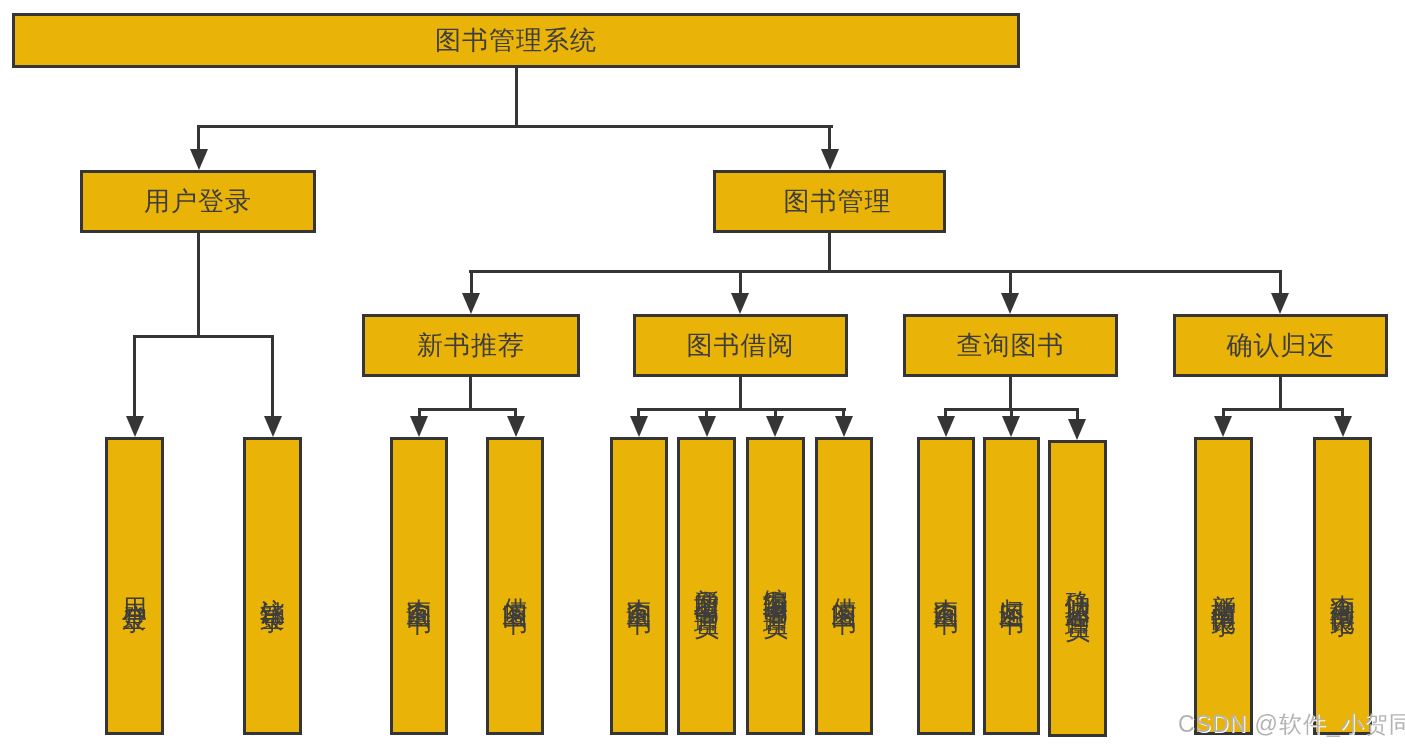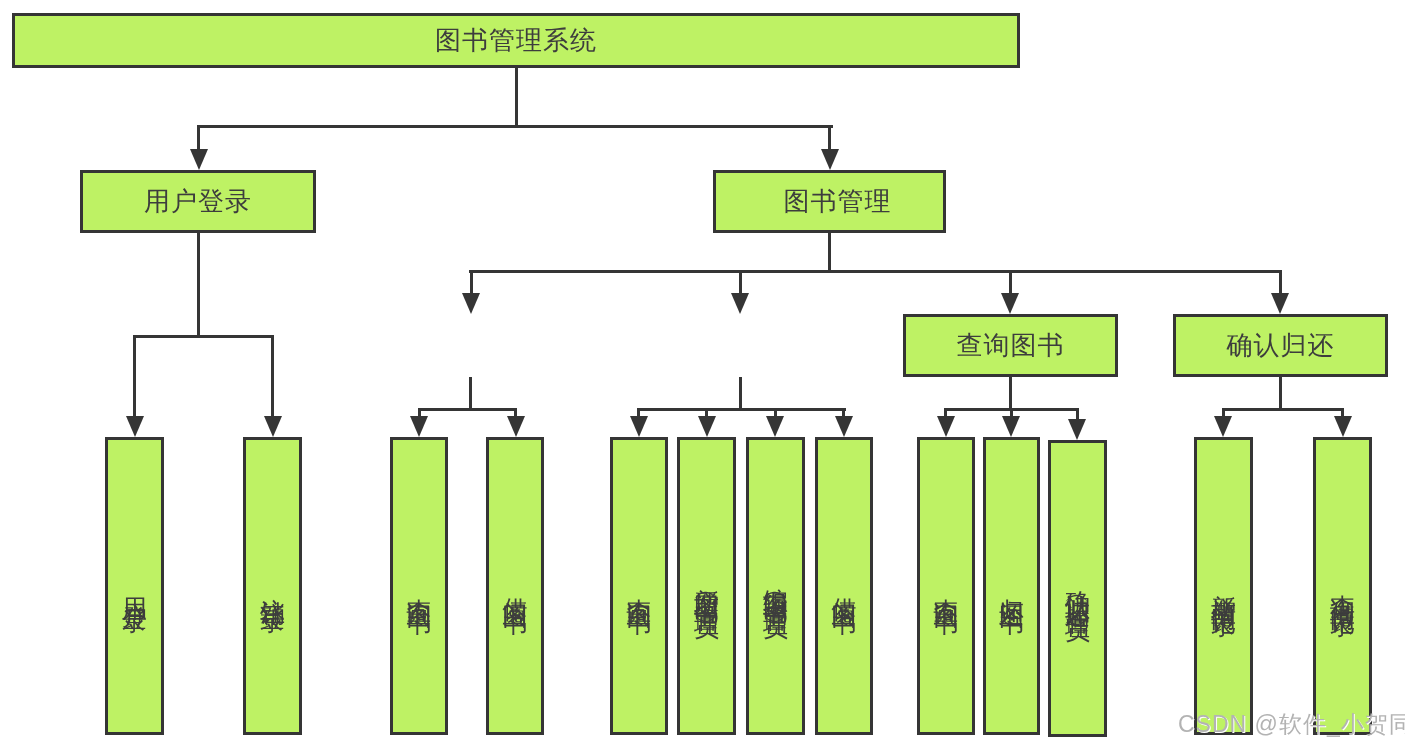--- a/index.html
+++ b/index.html
@@ -17,21 +17,21 @@
     position:relative;
     width:1405px;
     height:747px;
     background:var(--background);
     overflow:hidden;
   }
   .box{
     position:absolute;
     box-sizing:border-box;
     border:3px solid var(--line);
-    background:#bef264;
+    background:#eab308;
     display:flex;
     align-items:center;
     justify-content:center;
     color:var(--text);
     font-size:26px;
     letter-spacing:1px;
     white-space:nowrap;
   }
   .vbox{
     writing-mode:vertical-rl;
@@ -100,20 +100,26 @@
   <div class="hline" style="left:469px;top:270px;width:813px;"></div>
   <div class="vline" style="left:470px;top:270px;height:26px;"></div>
   <div class="arrow" style="left:462px;top:293px;"></div>
   <div class="vline" style="left:739px;top:270px;height:26px;"></div>
   <div class="arrow" style="left:731px;top:293px;"></div>
   <div class="vline" style="left:1009px;top:270px;height:26px;"></div>
   <div class="arrow" style="left:1001px;top:293px;"></div>
   <div class="vline" style="left:1279px;top:270px;height:26px;"></div>
   <div class="arrow" style="left:1271px;top:293px;"></div>
 
+  <div class="box" style="left:362px;top:314px;width:218px;height:63px;">
+    <span>新书推荐</span>
+  </div>
+  <div class="box" style="left:633px;top:314px;width:215px;height:63px;">
+    <span>图书借阅</span>
+  </div>
   <div class="box" style="left:903px;top:314px;width:215px;height:63px;">
     <span>查询图书</span>
   </div>
   <div class="box" style="left:1173px;top:314px;width:215px;height:63px;">
     <span>确认归还</span>
   </div>
 
   <div class="vline" style="left:469px;top:377px;height:31px;"></div>
   <div class="hline" style="left:418px;top:408px;width:99px;"></div>
   <div class="vline" style="left:418px;top:408px;height:14px;"></div>

